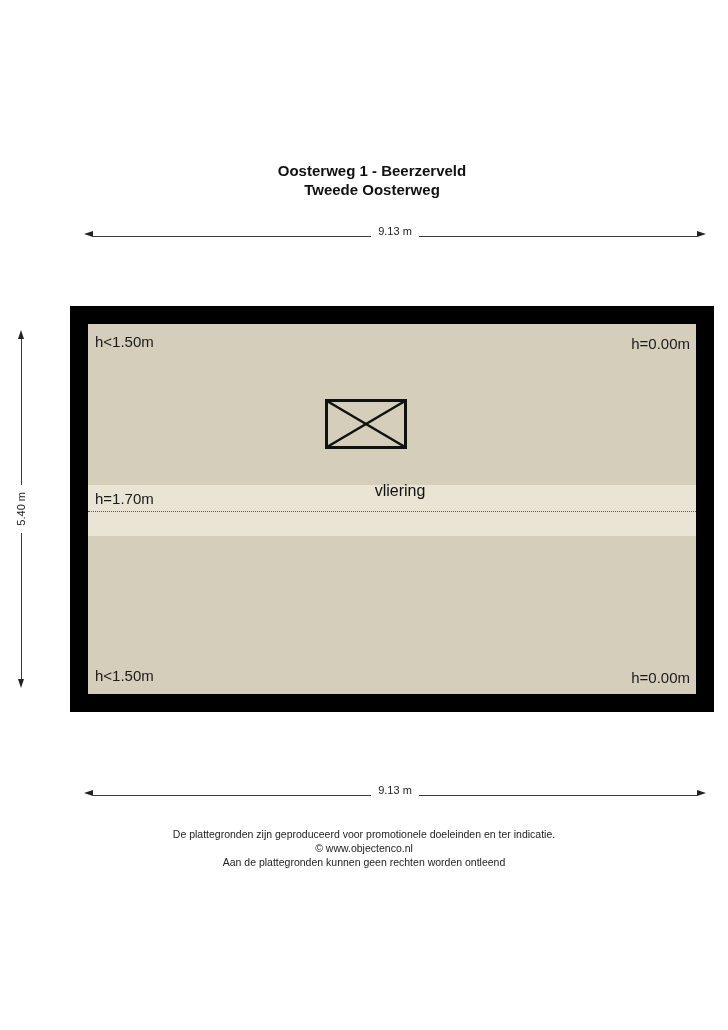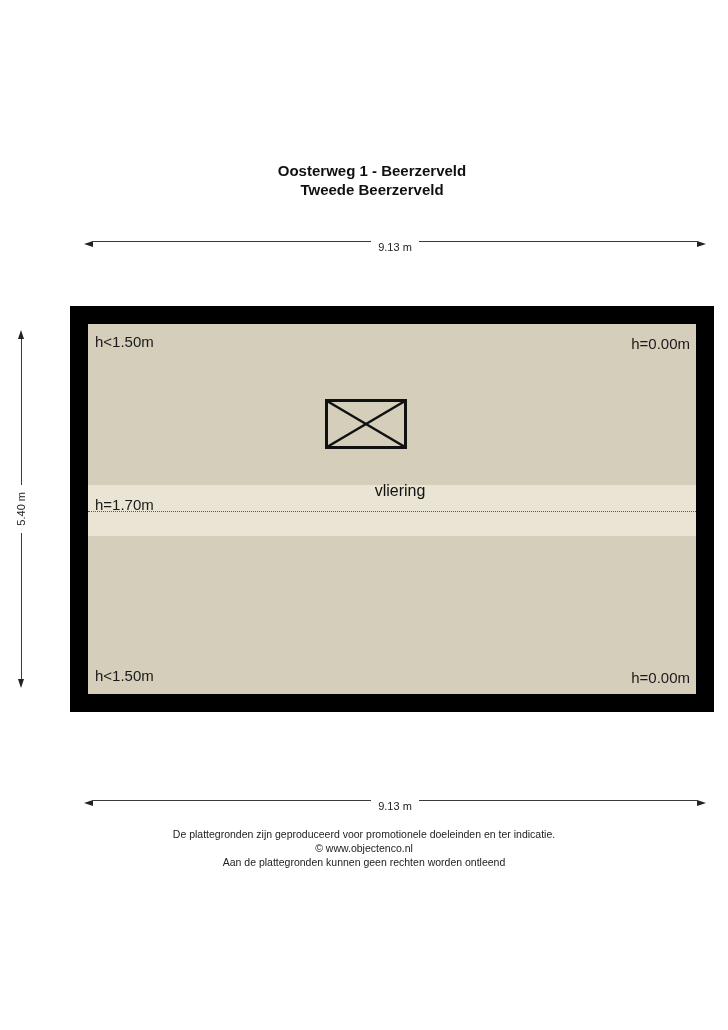--- a/index.html
+++ b/index.html
@@ -27,23 +27,22 @@
     font-size: 15px;
     line-height: 19px;
     color: #111111;
     padding-left: 16px;
   }
 
   
   .dim-h {
     position: absolute;
     display: flex;
-    align-items: flex-start;
+    align-items: flex-end;
     height: 12px;
-    margin-top: 16px;
   }
   .dim-h .line { flex: 1; height: 1px; background: #3a3a3a; }
   .dim-v {
     position: absolute;
     display: flex;
     flex-direction: column;
     align-items: center;
     width: 14px;
   }
   .dim-v .line { flex: 1; width: 1px; background: #3a3a3a; }
@@ -98,21 +97,21 @@
     border-top: 1px dotted #5a5a5a;
   }
   .plan-label {
     position: absolute;
     font-size: 15px;
     color: #1a1a1a;
     white-space: nowrap;
   }
   .lbl-top-left    { left: 7px;  top: 9px; }
   .lbl-top-right   { right: 6px; top: 11px; }
-  .lbl-mid-left    { left: 7px;  top: 172px; }
+  .lbl-mid-left    { left: 7px;  top: 166px; }
   .lbl-bottom-left { left: 7px;  bottom: 10px; }
   .lbl-bottom-right{ right: 6px; bottom: 8px; }
   .room-name {
     position: absolute;
     left: 0;
     top: 158px;
     width: 100%;
     text-align: center;
     font-size: 16px;
     color: #111111;
@@ -138,21 +137,21 @@
     color: #222222;
   }
 </style>
 </head>
 <body>
 
 <div class="canvas">
 
   <div class="title-block">
     <div>Oosterweg 1 - Beerzerveld</div>
-    <div>Tweede Beerzerveld</div>
+    <div>Tweede Oosterweg</div>
   </div>
 
   <div class="dim-h" style="left: 84px; top: 225px; width: 622px;">
     <span class="arr left"></span>
     <span class="line"></span>
     <span class="dim-label">9.13 m</span>
     <span class="line"></span>
     <span class="arr right"></span>
   </div>
 

